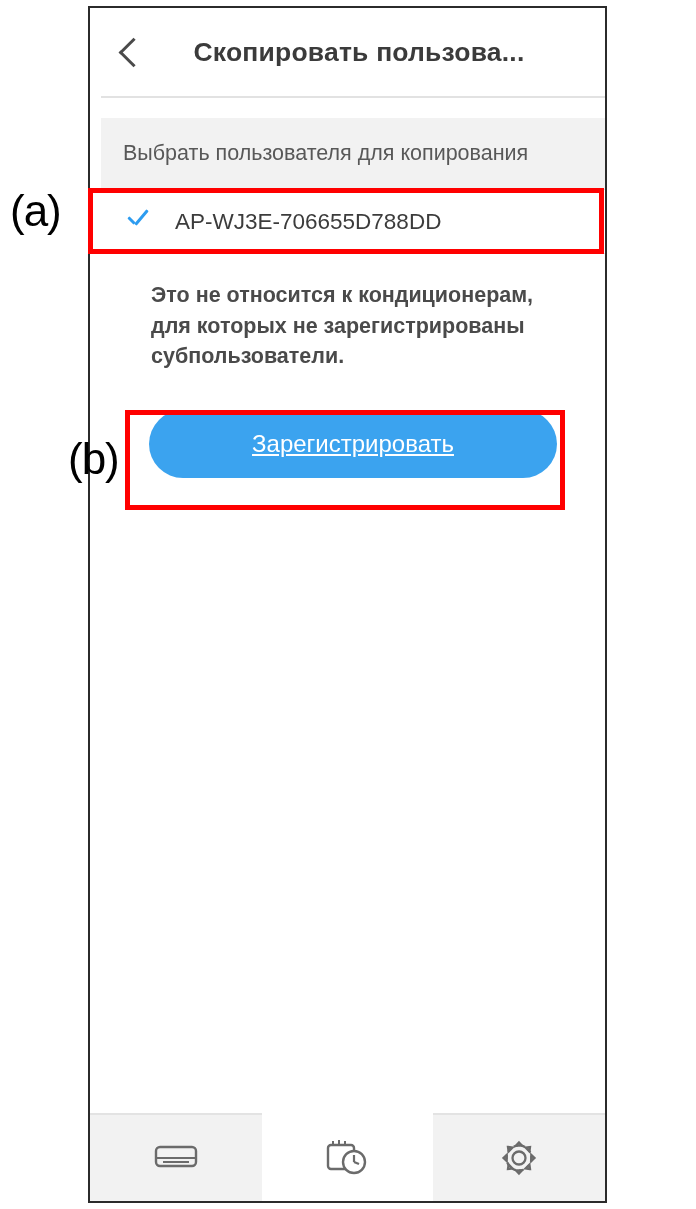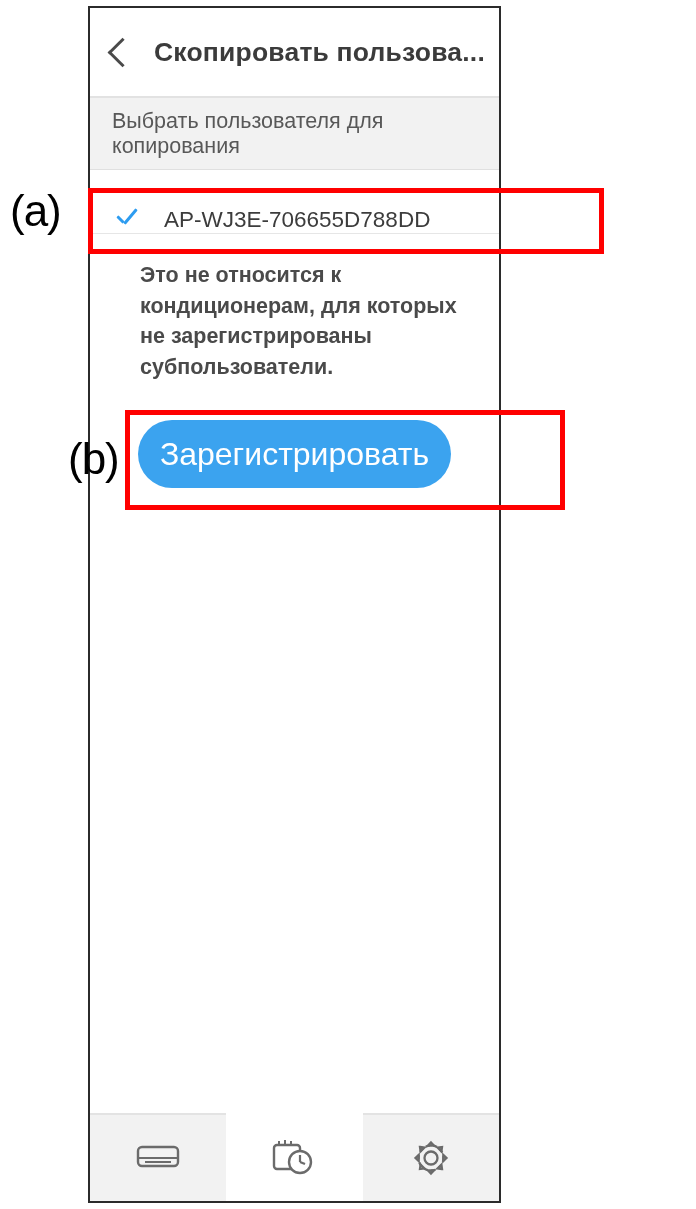--- a/index.html
+++ b/index.html
@@ -13,26 +13,27 @@
     font-family: "Liberation Sans", sans-serif;
     position: relative;
     overflow: hidden;
   }
 
   
   .phone {
     position: absolute;
     left: 88px;
     top: 6px;
-    width: 413px;
+    width: 519px;
     height: 1197px;
     background: #ffffff;
     border: 2px solid #2b2b2b;
     box-sizing: border-box;
     overflow: hidden;
+    padding-left: 11px;
   }
 
   
   .header {
     position: relative;
     height: 88px;
     background: #ffffff;
     display: flex;
     align-items: center;
     box-sizing: border-box;
@@ -74,28 +75,29 @@
   .section-label {
     height: 72px;
     background: #f2f2f2;
     display: flex;
     align-items: center;
     padding-left: 22px;
     box-sizing: border-box;
     font-size: 21.5px;
     color: #585858;
     border-bottom: 1px solid #e0e0e0;
+    margin-top: 20px;
   }
 
   
   .user-row {
     height: 64px;
     background: #ffffff;
     display: flex;
-    align-items: flex-end;
+    align-items: center;
     box-sizing: border-box;
     border-bottom: 1px solid #e6e6e6;
     cursor: pointer;
   }
   .check-wrap {
     width: 74px;
     display: flex;
     align-items: center;
     justify-content: center;
   }
@@ -142,28 +144,29 @@
 
   
   .btn-area {
     padding: 38px 48px 0 48px;
   }
   .register-btn {
     height: 68px;
     border-radius: 34px;
     background: #3ba3ef;
     color: #ffffff;
-    font-size: 32px;
+    font-size: 24px;
     display: flex;
     align-items: center;
     justify-content: center;
     cursor: pointer;
     border: none;
     width: 100%;
     font-family: "Liberation Sans", sans-serif;
+    text-decoration: underline;
   }
 
   
   .bottom-nav {
     position: absolute;
     left: 0;
     bottom: 0;
     width: 100%;
     height: 86px;
     background: #ffffff;

